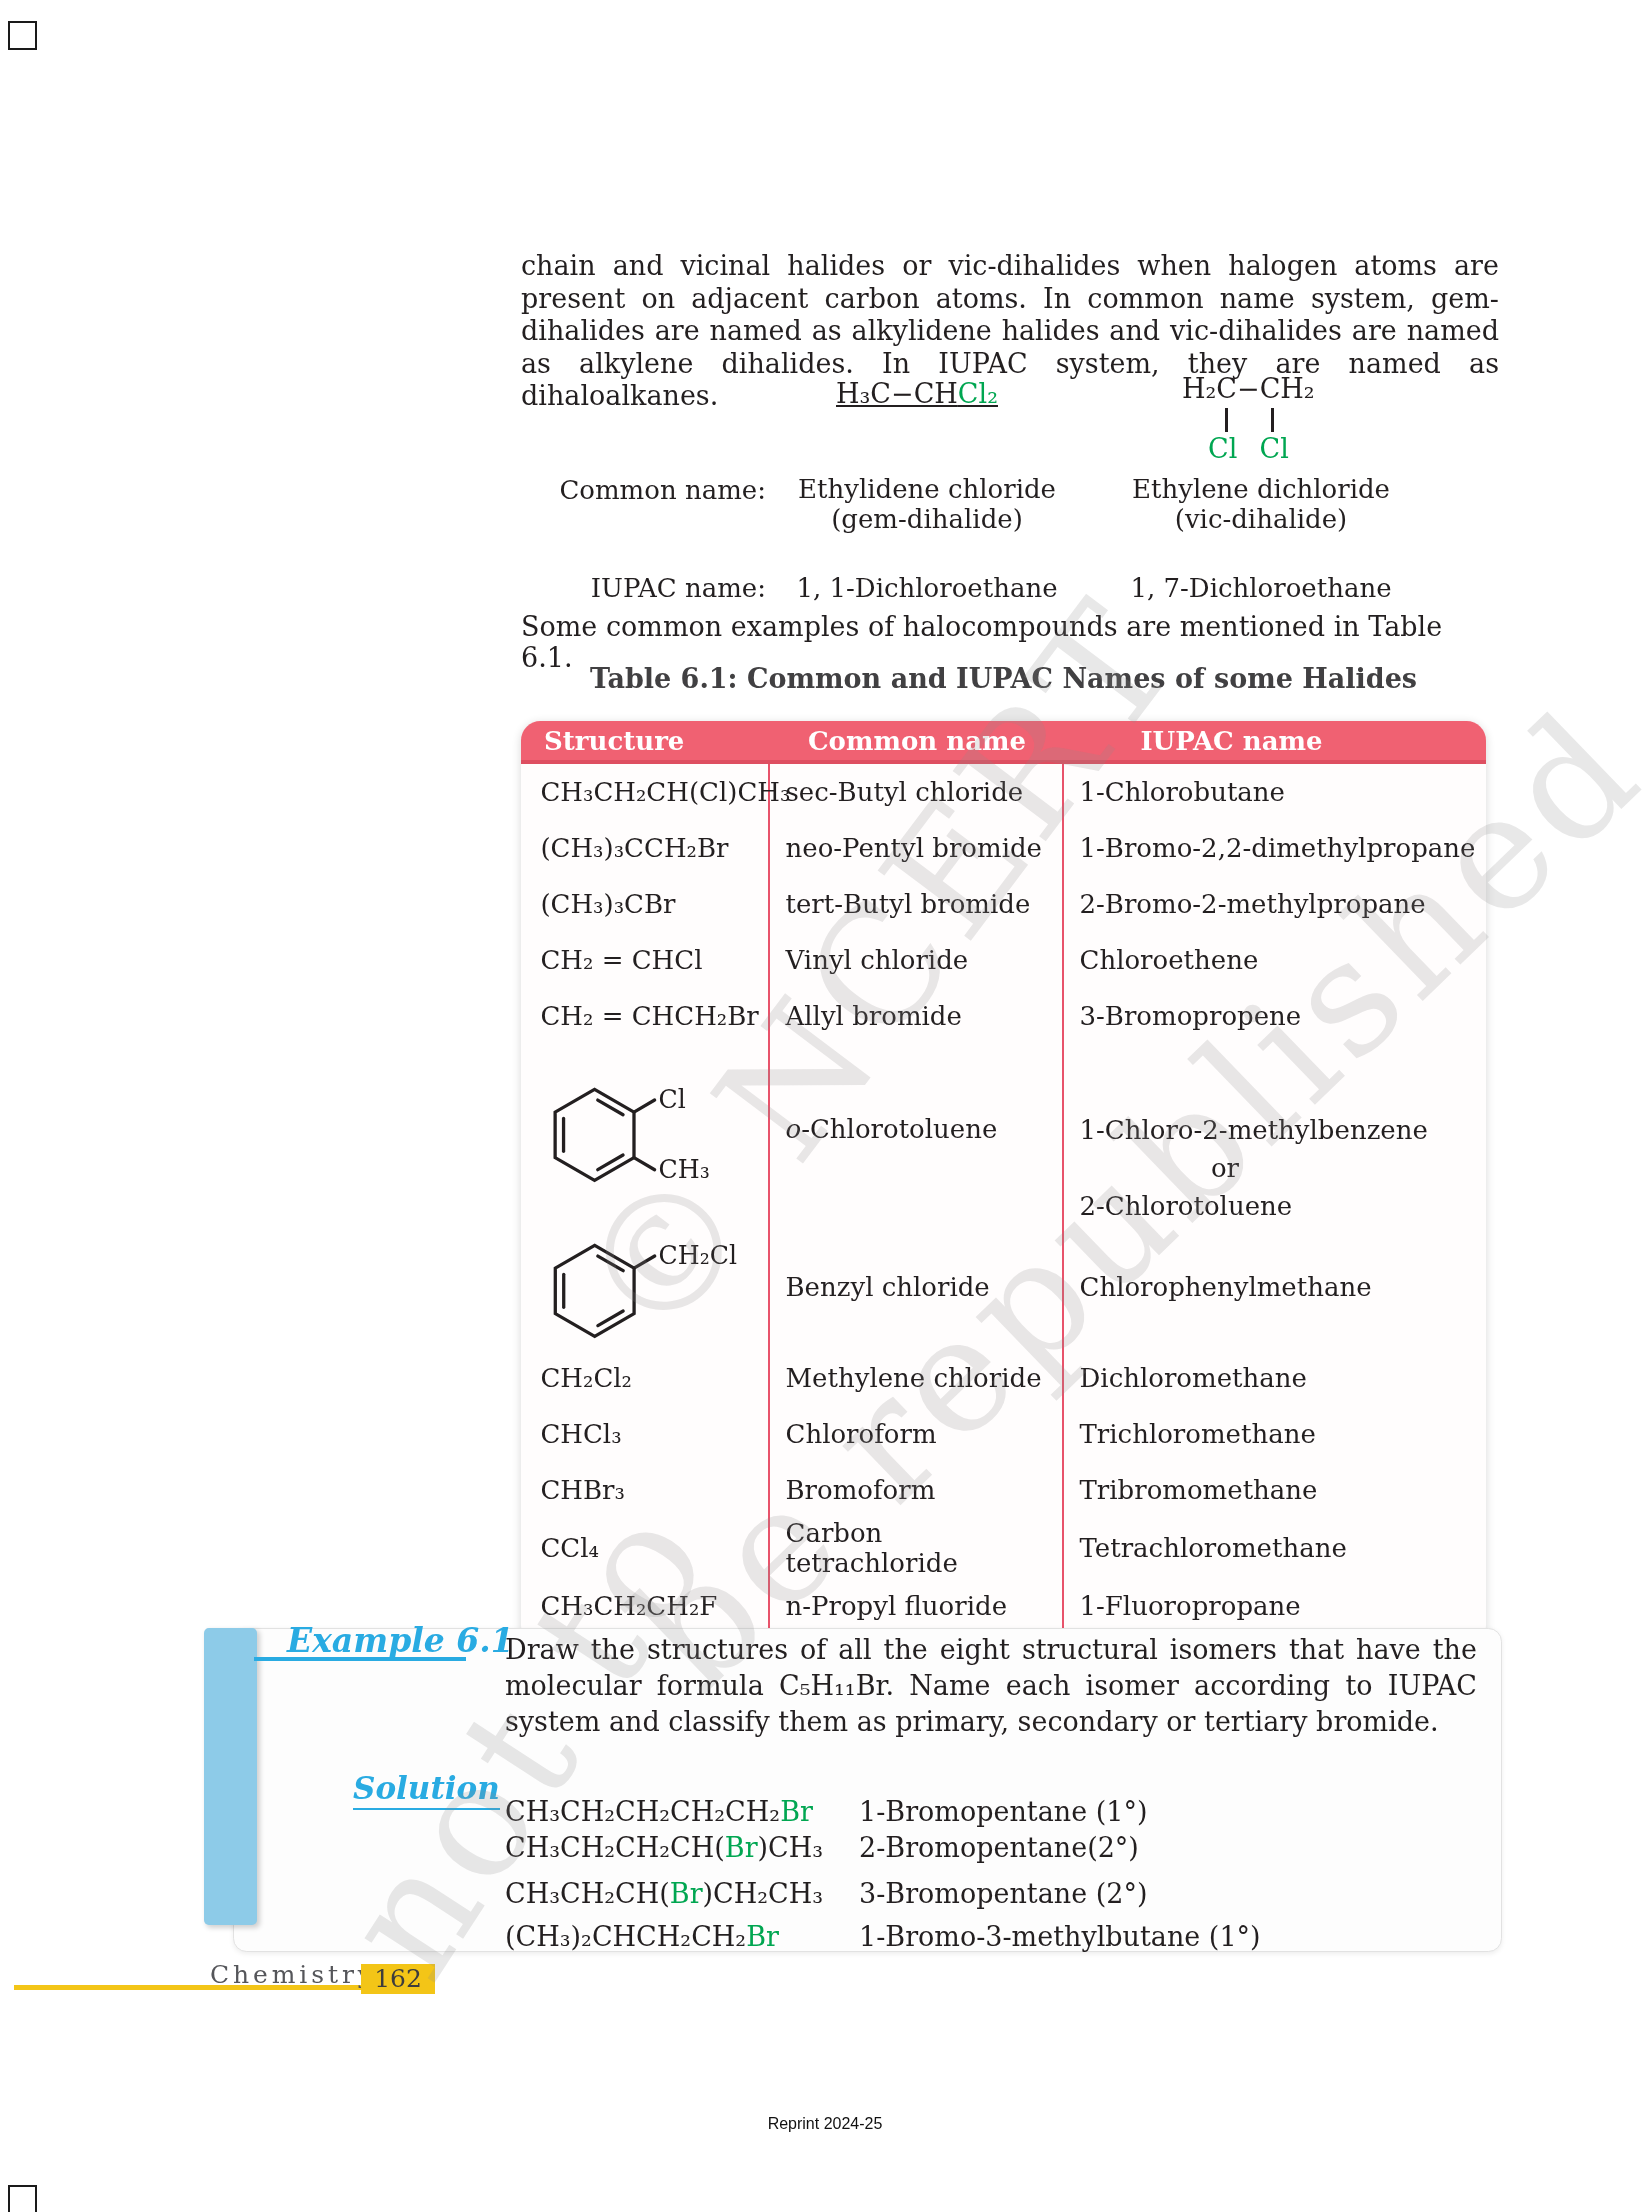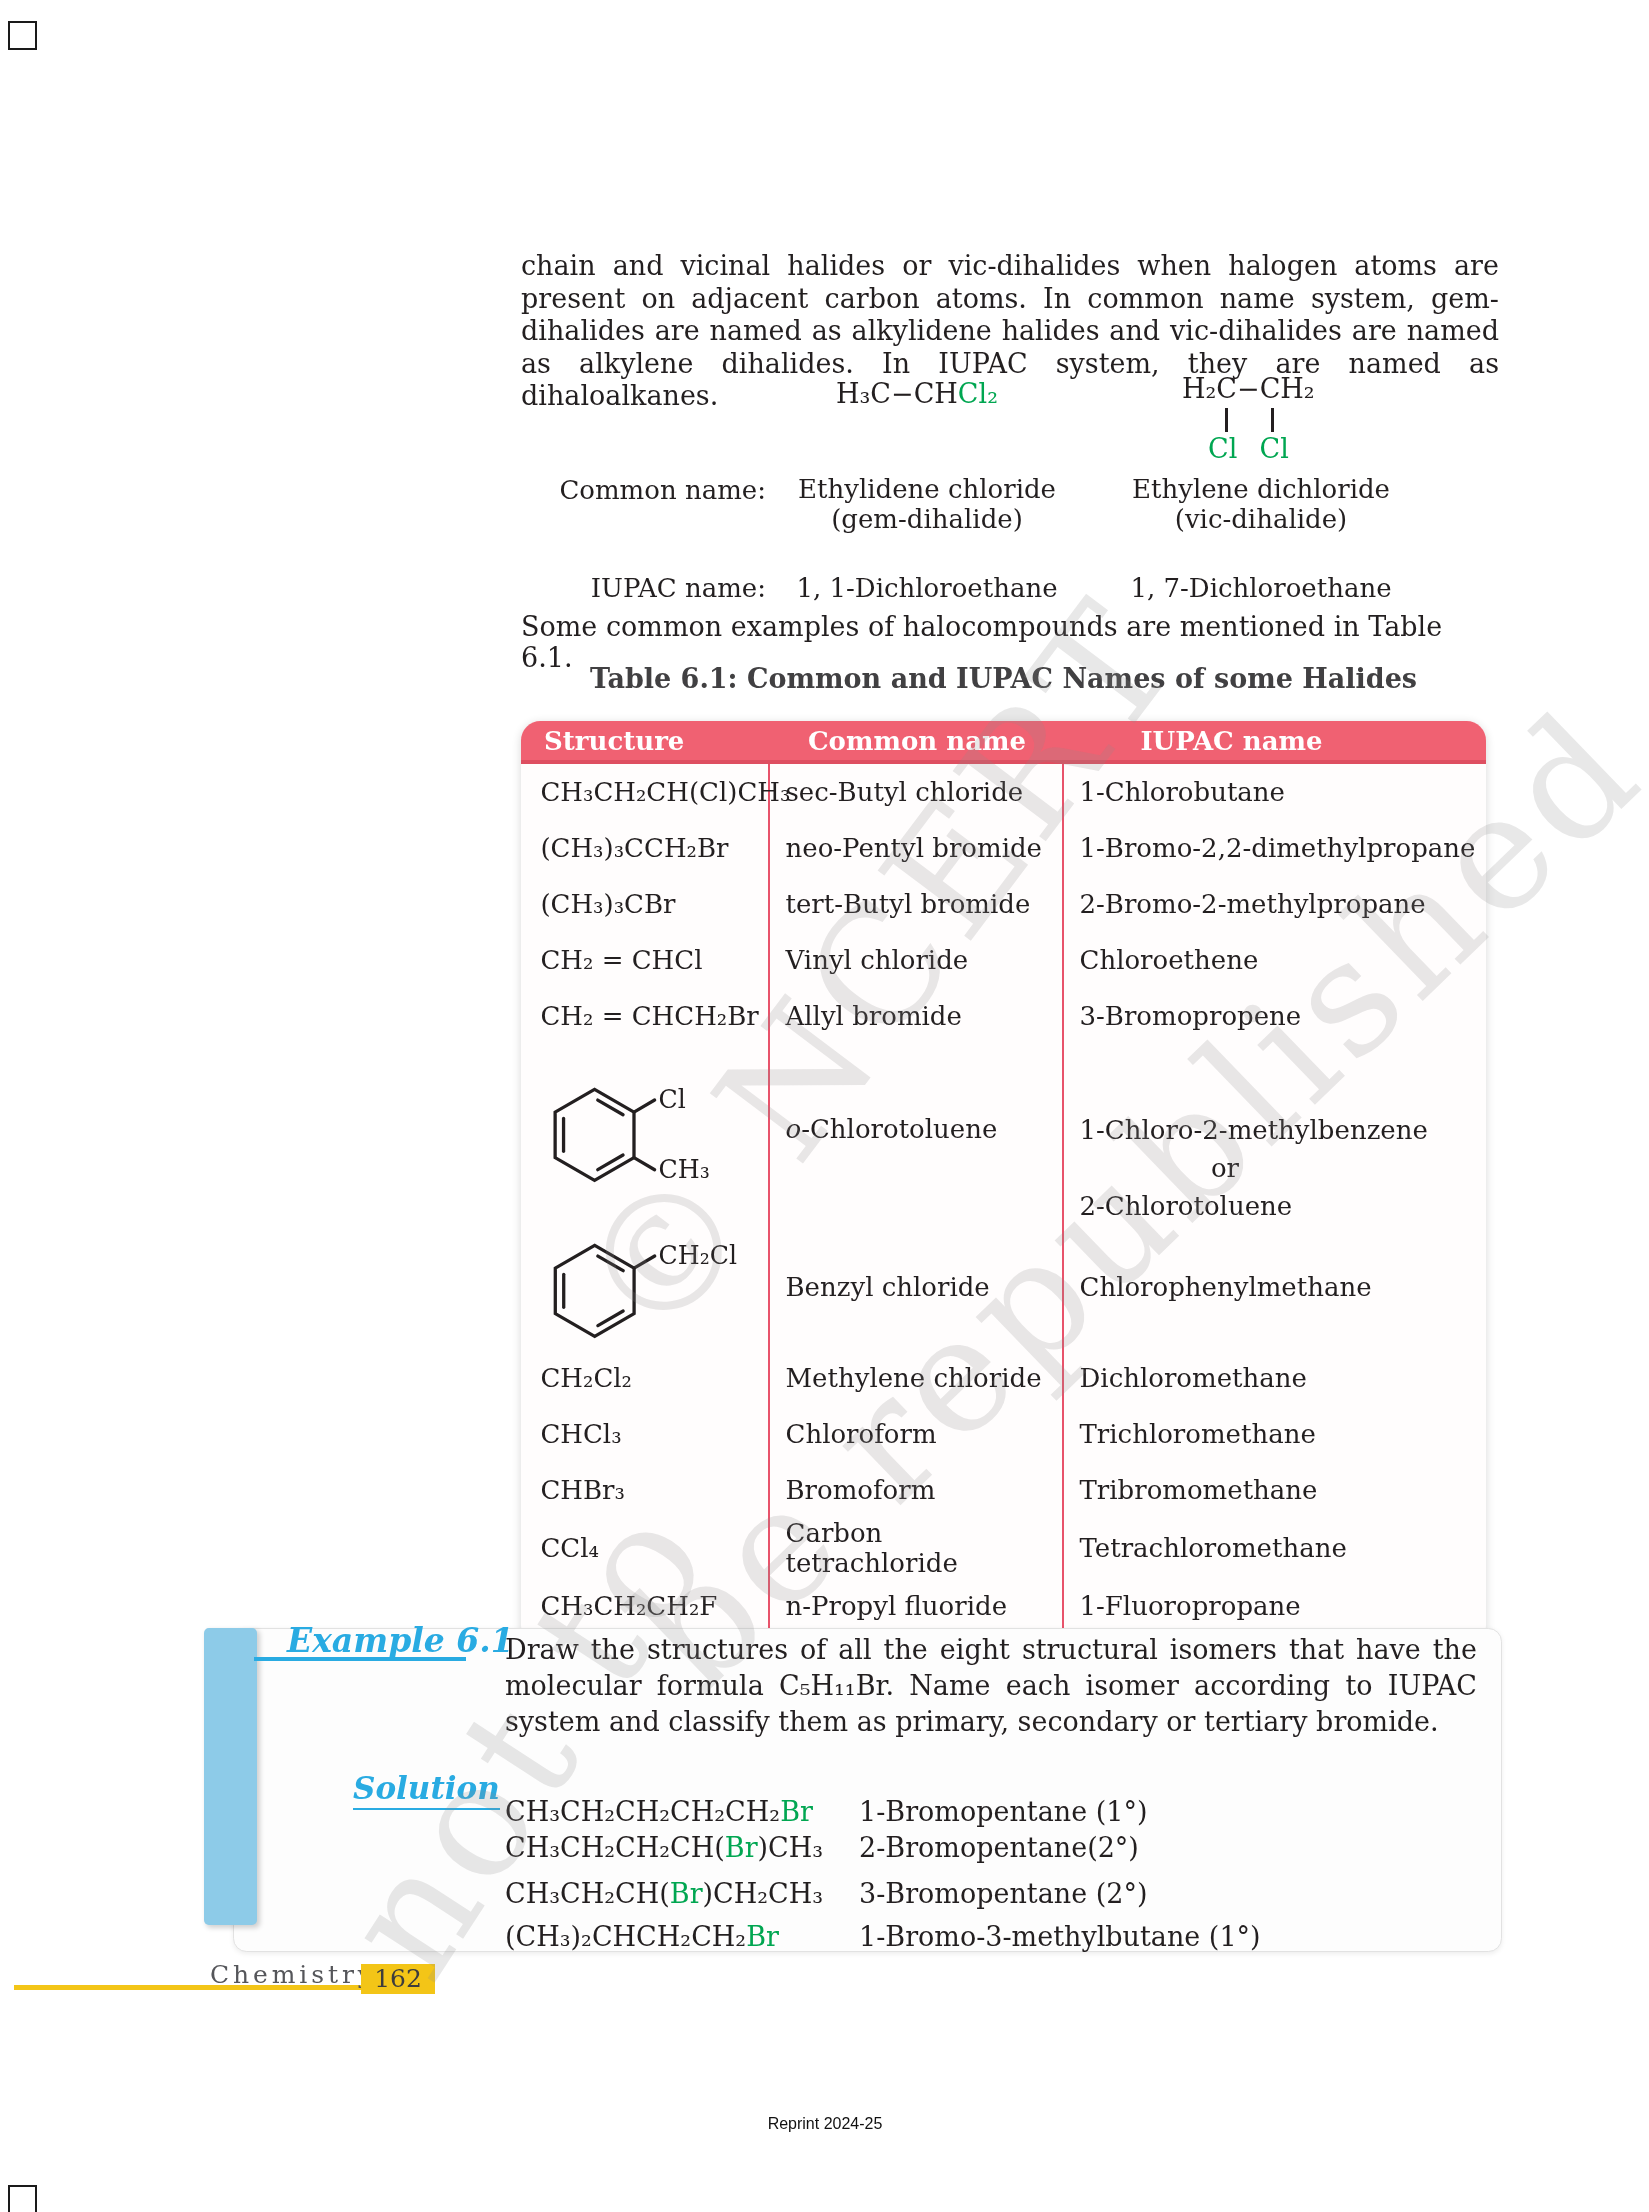--- a/index.html
+++ b/index.html
@@ -91,21 +91,21 @@
 
   <div class="corner" style="left:7.8px;top:21.3px;"></div>
   <div class="corner" style="left:7.8px;top:2185px;"></div>
 
   <div class="wm" style="left:543px;top:1261px;transform:rotate(-53deg);">© NCERT</div>
   <div class="wm" style="left:306px;top:1907px;transform:rotate(-57deg);">not to</div>
   <div class="wm" style="left:597px;top:1591px;transform:rotate(-44deg);">be republished</div>
 
   <p class="para">chain and vicinal halides or vic-dihalides when halogen atoms are present on adjacent carbon atoms. In common name system, gem-dihalides are named as alkylidene halides and vic-dihalides are named as alkylene dihalides. In IUPAC system, they are named as dihaloalkanes.</p>
 
-  <div class="abs chem" style="left:836px;top:378px;">
+  <div class="abs chem" style="left:836px;top:378px;text-decoration:underline;">
     <span>H₃C−CH</span><span class="green">Cl₂</span>
   </div>
 
   <div class="vic">
     <span class="chem vic-top">H₂C−CH₂</span>
     <span class="vbond vb1"></span>
     <span class="vbond vb2"></span>
     <span class="chem vic-cl green">Cl Cl</span>
   </div>
 

